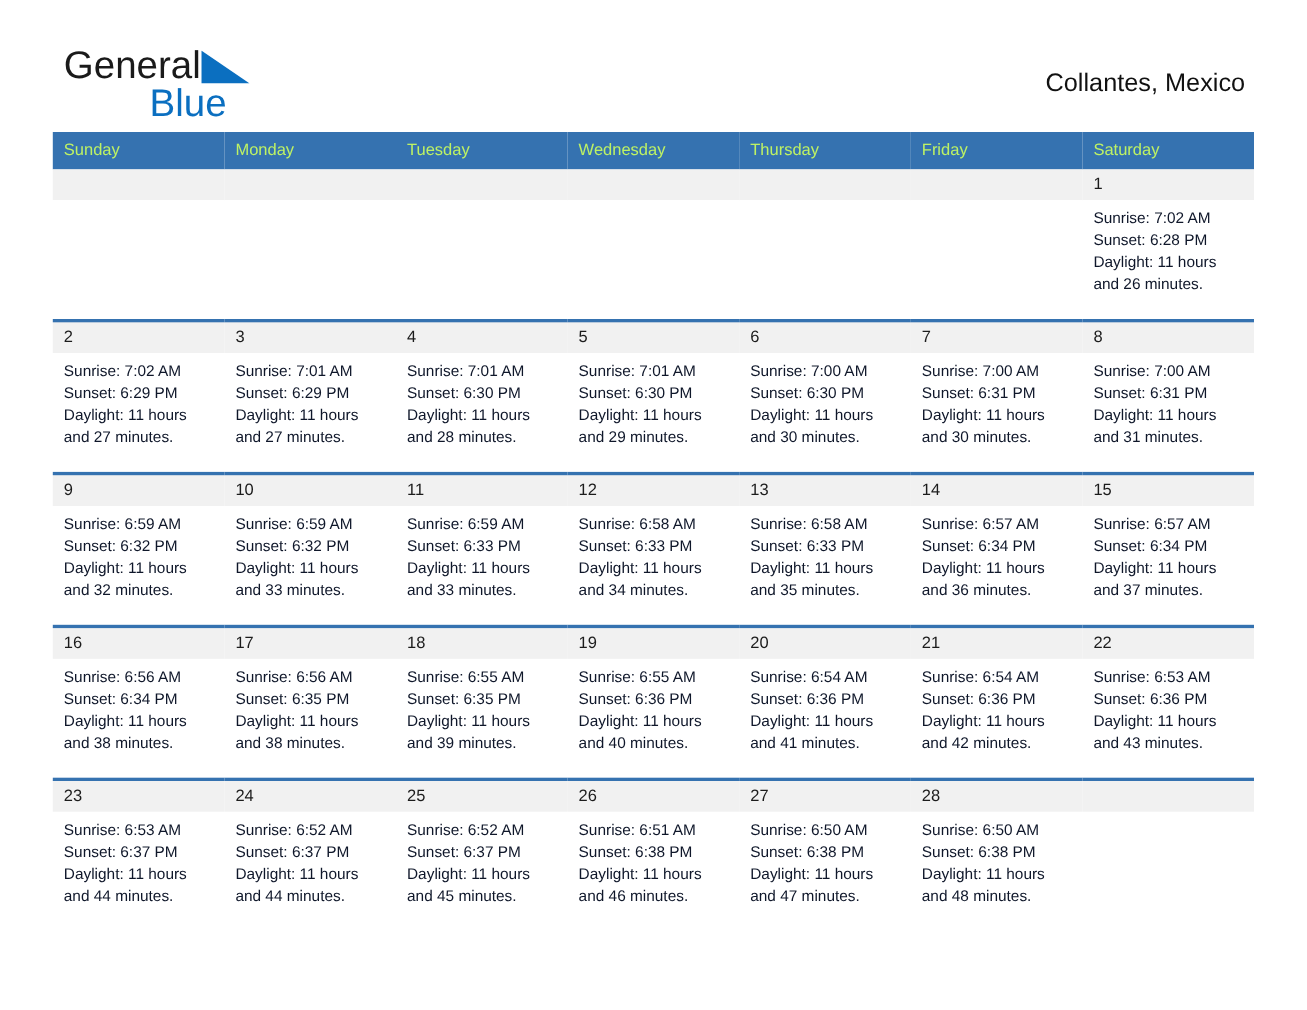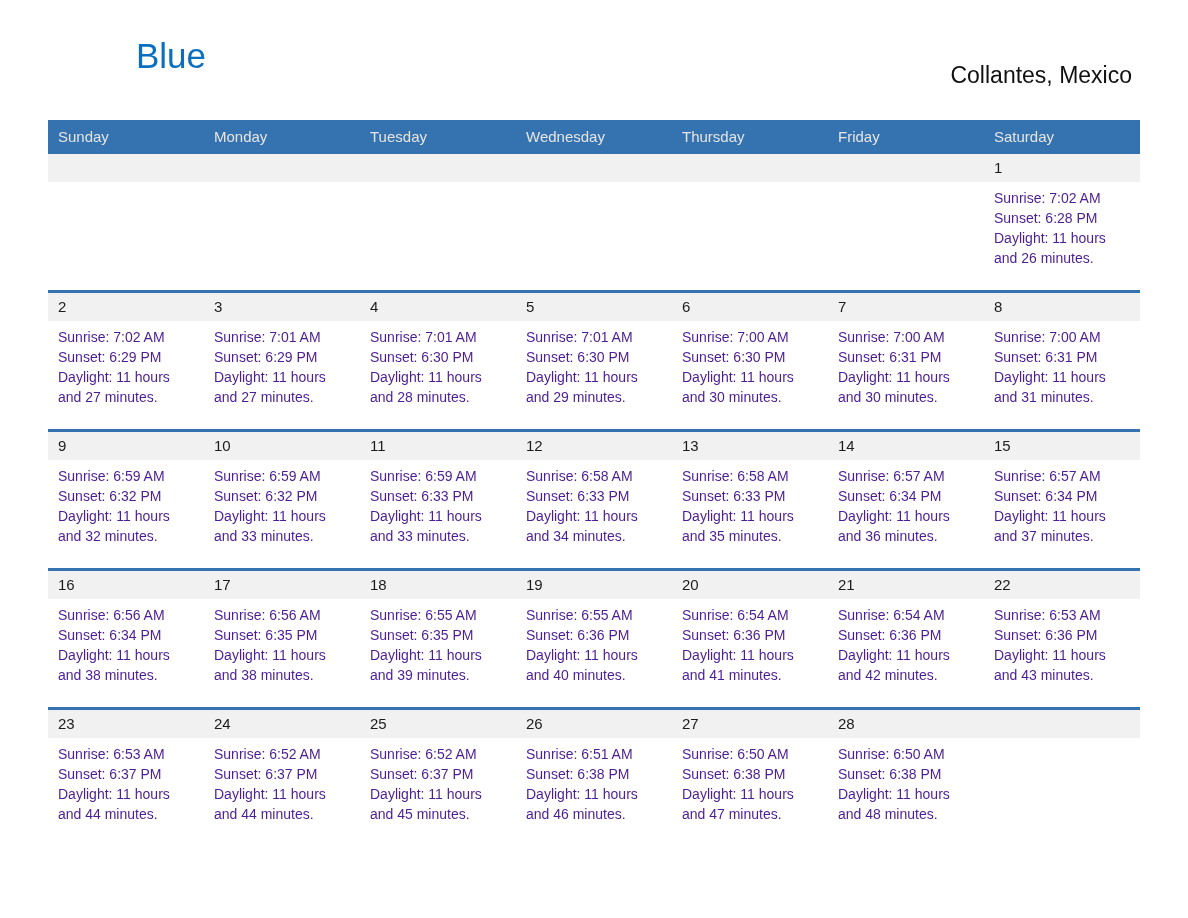--- a/index.html
+++ b/index.html
@@ -87,21 +87,21 @@
 
   
   .calendar {
     width: 1092px;
     margin: 0 auto;
     border-collapse: collapse;
     table-layout: fixed;
   }
   .dow-row th {
     background: #3572b0;
-    color: #e5e5e5;
+    color: #bef264;
     font-size: 15px;
     font-weight: 400;
     text-align: left;
     padding: 8px 0 9px 10px;
     height: 16px;
     box-sizing: content-box;
   }
   .week {
     
   }
@@ -114,38 +114,43 @@
     height: 17px;
     vertical-align: top;
   }
   .week.first .daynum-cell {
     border-top: none;
   }
   .info-cell {
     background: #ffffff;
     font-size: 14px;
     line-height: 20px;
-    color: #4c1d95;
+    color: #0f172a;
     padding: 6px 10px 0 10px;
     vertical-align: top;
     height: 102px;
   }
   .info-line {
     display: block;
     white-space: nowrap;
   }
 </style>
 </head>
 <body>
 
 <div class="page">
 
   <div class="header">
 
     <div class="brand">
+      <span class="brand-row1">
+        <span class="word">General</span><span class="brand-tri"><svg width="44" height="30" viewBox="0 0 44 30" xmlns="http://www.w3.org/2000/svg">
+              <polygon points="0,0 44,30 0,30" fill="#0b6fc0"></polygon>
+            </svg></span>
+      </span>
       <span class="brand-row2">Blue</span>
     </div>
 
     <div class="title-block">
       <div class="cal-subtitle">Collantes, Mexico</div>
     </div>
 
   </div>
 
   <table class="calendar">

